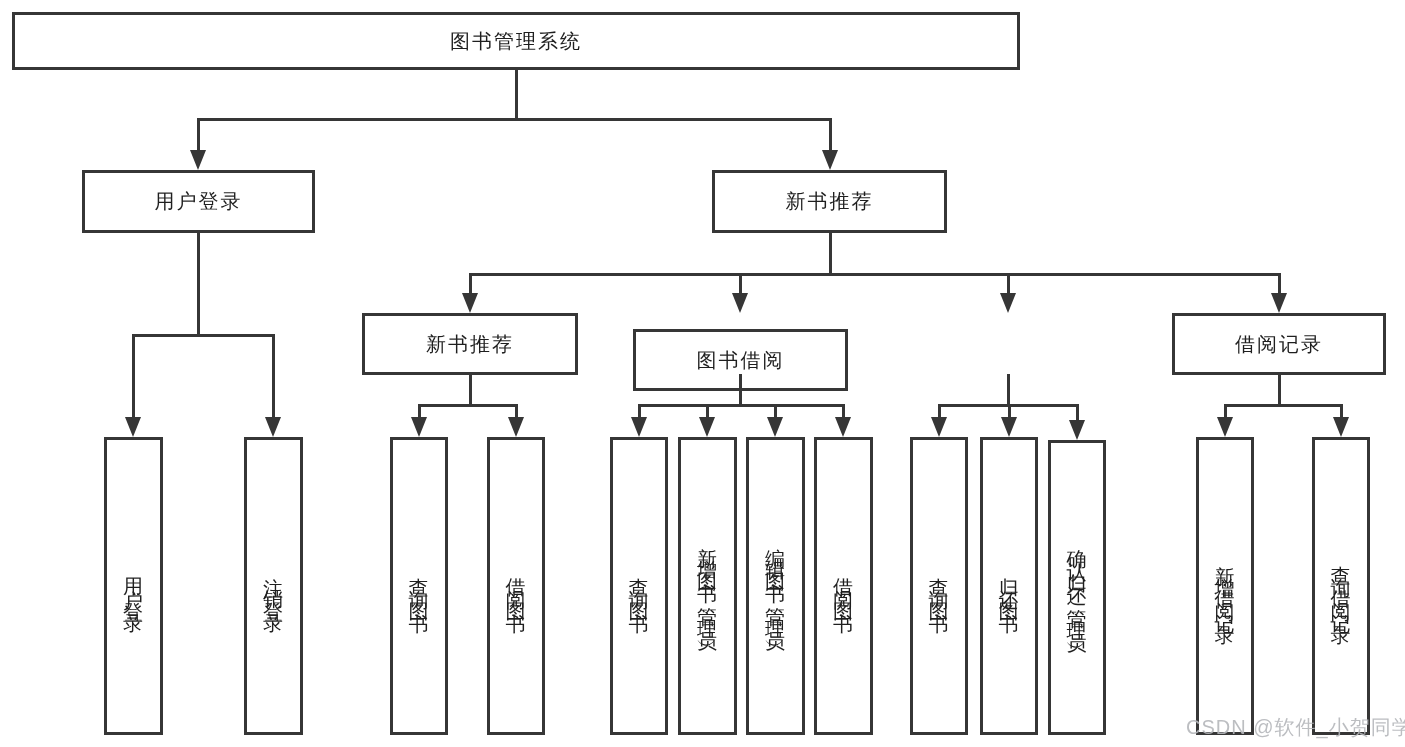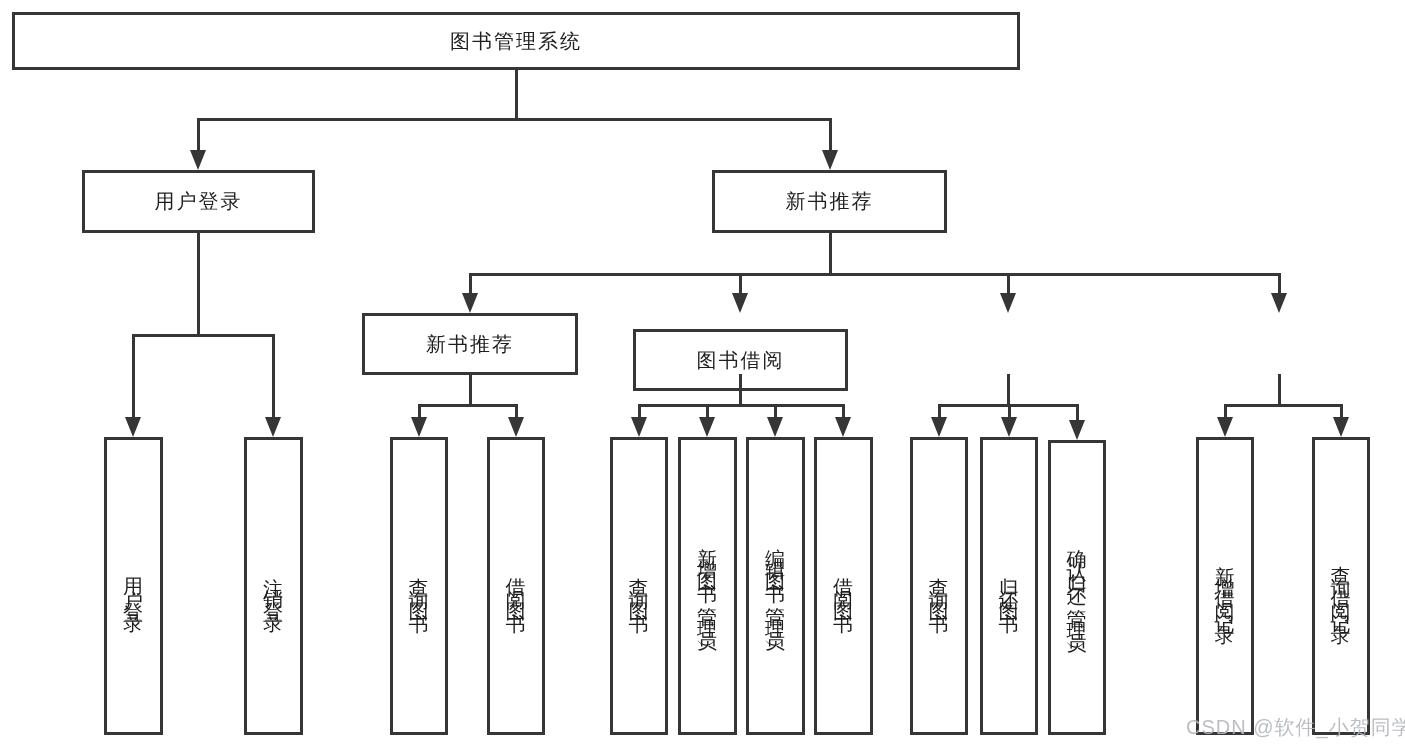--- a/index.html
+++ b/index.html
@@ -41,20 +41,23 @@
   </div>
   <div class="box h" style="left:712px;top:170px;width:235px;height:63px;">
     <span>新书推荐</span>
   </div>
 
   <div class="box h" style="left:362px;top:313px;width:216px;height:62px;text-align:right;">
     <span>新书推荐</span>
   </div>
   <div class="box h" style="left:633px;top:329px;width:215px;height:62px;">
     <span>图书借阅</span>
+  </div>
+  <div class="box h" style="left:1172px;top:313px;width:214px;height:62px;">
+    <span>借阅记录</span>
   </div>
 
   <div class="box leaf" style="left:104px;top:437px;width:59px;height:298px;">
     <span>用户登录</span>
   </div>
   <div class="box leaf" style="left:244px;top:437px;width:59px;height:298px;">
     <span>注销登录</span>
   </div>
 
   <div class="box leaf" style="left:390px;top:437px;width:58px;height:298px;">

